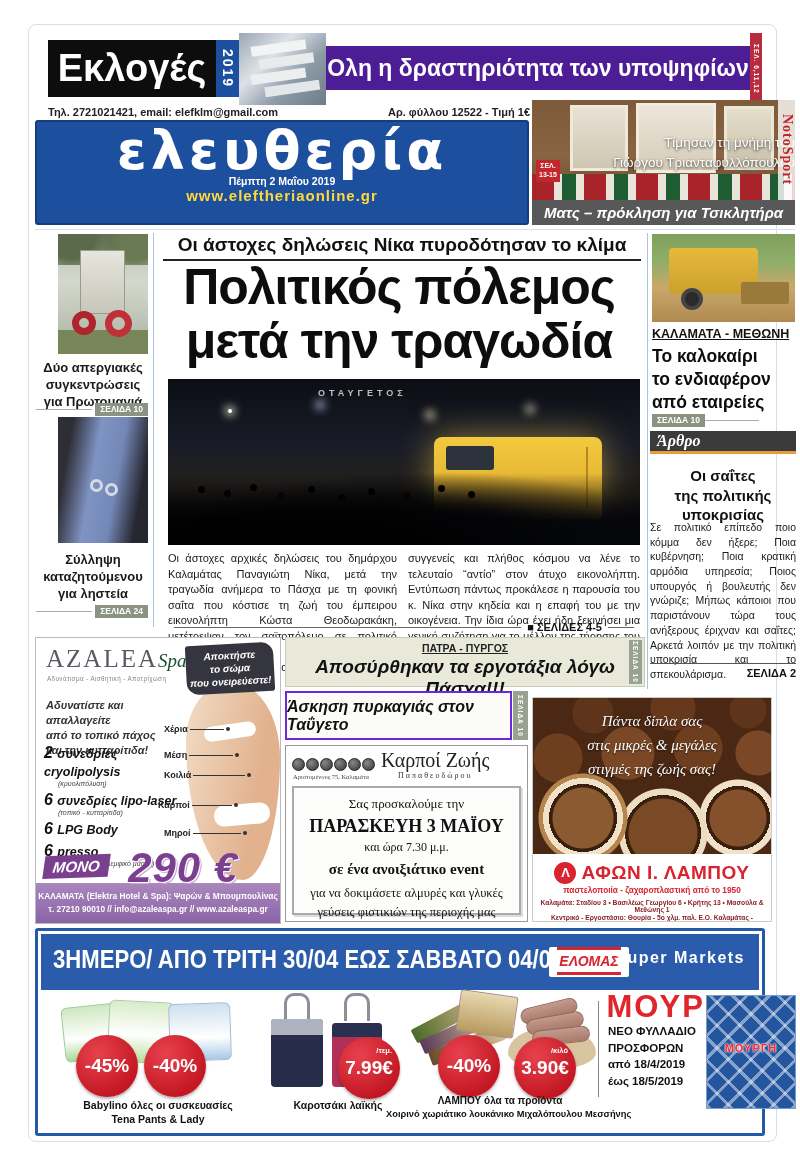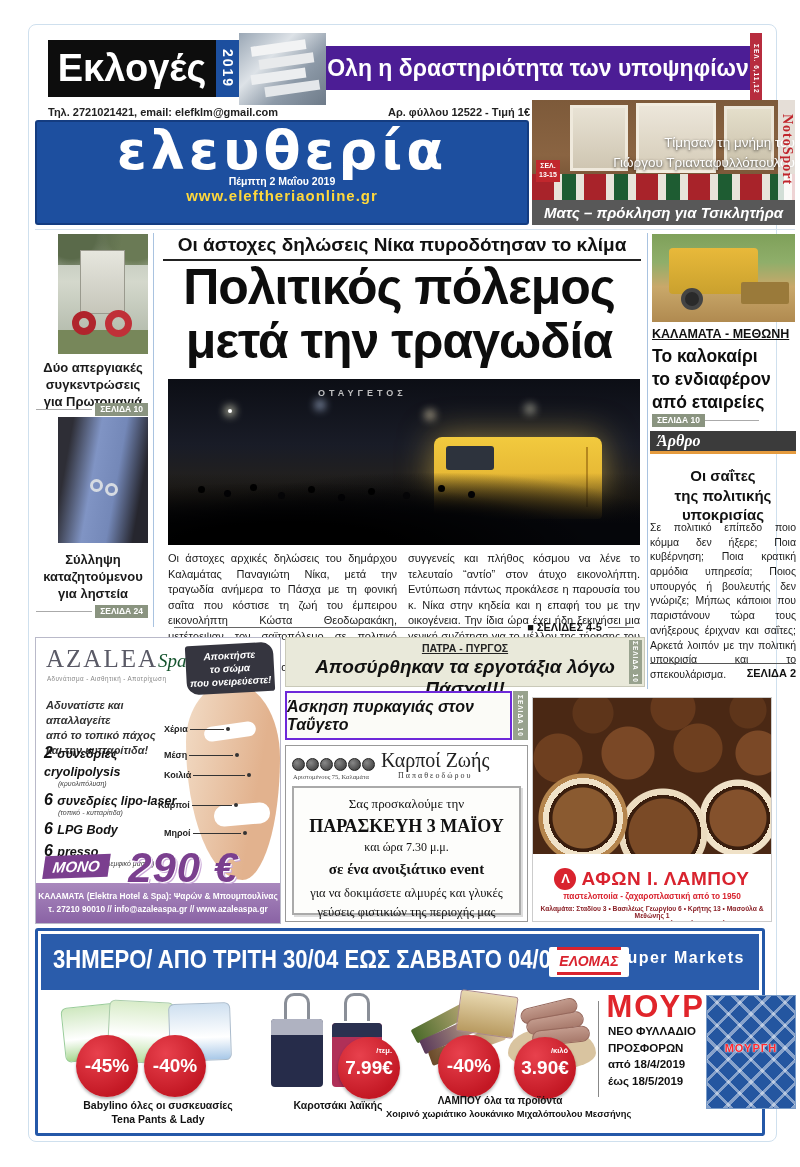--- a/index.html
+++ b/index.html
@@ -138,21 +138,21 @@
     radial-gradient(circle at 130px 135px,#7a4a26 0 34px,#3a1e0e 35px 38px,#ecdcc0 38px 44px,transparent 45px),
     radial-gradient(circle at 205px 120px,#84512c 0 28px,#3a1e0e 29px 32px,#f0e2c8 32px 38px,transparent 39px),
     radial-gradient(circle at 25px 60px,#6e3f1f 0 24px,transparent 25px),
     radial-gradient(circle at 95px 55px,#7a4826 0 26px,transparent 27px),
     radial-gradient(circle at 165px 50px,#6e3f1f 0 24px,transparent 25px),
     radial-gradient(circle at 225px 55px,#7a4826 0 22px,transparent 23px),
     radial-gradient(circle at 60px 15px,#5e351a 0 20px,transparent 21px),
     radial-gradient(circle at 140px 10px,#66391c 0 22px,transparent 23px),
     radial-gradient(circle at 215px 12px,#5e351a 0 18px,transparent 19px)}
   .lamscript{position:absolute;top:11px;width:100%;text-align:center;font-family:"Liberation Serif",serif;font-style:italic;color:#fff;font-size:15px;line-height:1.6;text-shadow:0 1px 2px rgba(0,0,0,.65)}
-  .lamband{position:absolute;bottom:0;width:100%;height:67px;background:#fff;text-align:center;padding-top:14px}
+  .lamband{position:absolute;bottom:0;width:100%;height:67px;background:#fff;text-align:center;padding-top:8px}
   .lamlogo{display:inline-block;width:22px;height:22px;border-radius:50%;background:#d9232e;color:#fff;font-weight:bold;font-size:13px;line-height:22px;vertical-align:middle;margin-right:5px}
   .lambrand{display:inline-block;color:#d9232e;font-size:19px;font-weight:800;letter-spacing:.5px;vertical-align:middle}
   .lamsub{color:#d9232e;font-size:8.3px;font-weight:bold;margin-top:1px}
   .lamaddr1{color:#8a2026;font-size:6.7px;font-weight:bold;margin-top:4px}
   .lamaddr2{color:#8a2026;font-size:6.7px;font-weight:bold;margin-top:1px}
   
   .el{left:35px;top:928px;width:730px;height:208px;border:3px solid #2458a8;border-radius:3px;background:#fff}
   .elhead{position:absolute;left:3px;top:3px;width:718px;height:56px;background:#2a5cab}
   .eltitle{position:absolute;left:12px;top:10px;color:#fff;font-size:26px;font-weight:bold;transform:scaleX(.85);transform-origin:left;white-space:nowrap}
   .elomas{position:absolute;left:508px;top:13px;width:80px;height:30px;background:#fff;border-radius:2px;text-align:center}
@@ -389,20 +389,23 @@
     <div class="kl2">ΠΑΡΑΣΚΕΥΗ 3 ΜΑΪΟΥ</div>
     <div class="kl3">και ώρα 7.30 μ.μ.</div>
     <div class="kl4">σε ένα ανοιξιάτικο event</div>
     <div class="kl5 pre">για να δοκιμάσετε αλμυρές και γλυκές
 γεύσεις φιστικιών της περιοχής μας</div>
   </div>
 </div>
 
 <div class="abs lam">
   <div class="lambg"></div>
+  <div class="lamscript pre">Πάντα δίπλα σας
+στις μικρές &amp; μεγάλες
+στιγμές της ζωής σας!</div>
   <div class="lamband">
     <div>
       <span class="lamlogo">Λ</span><span class="lambrand">ΑΦΩΝ Ι. ΛΑΜΠΟΥ</span>
     </div>
     <div class="lamsub">παστελοποιία - ζαχαροπλαστική από το 1950</div>
     <div class="lamaddr1">Καλαμάτα: Σταδίου 3 • Βασιλέως Γεωργίου 6 • Κρήτης 13 • Μασούλα &amp; Μεθώνης 1</div>
     <div class="lamaddr2">Κεντρικό - Εργοστάσιο: Θουρία - 5ο χλμ. παλ. Ε.Ο. Καλαμάτας - Τριπόλεως</div>
   </div>
 </div>
 

